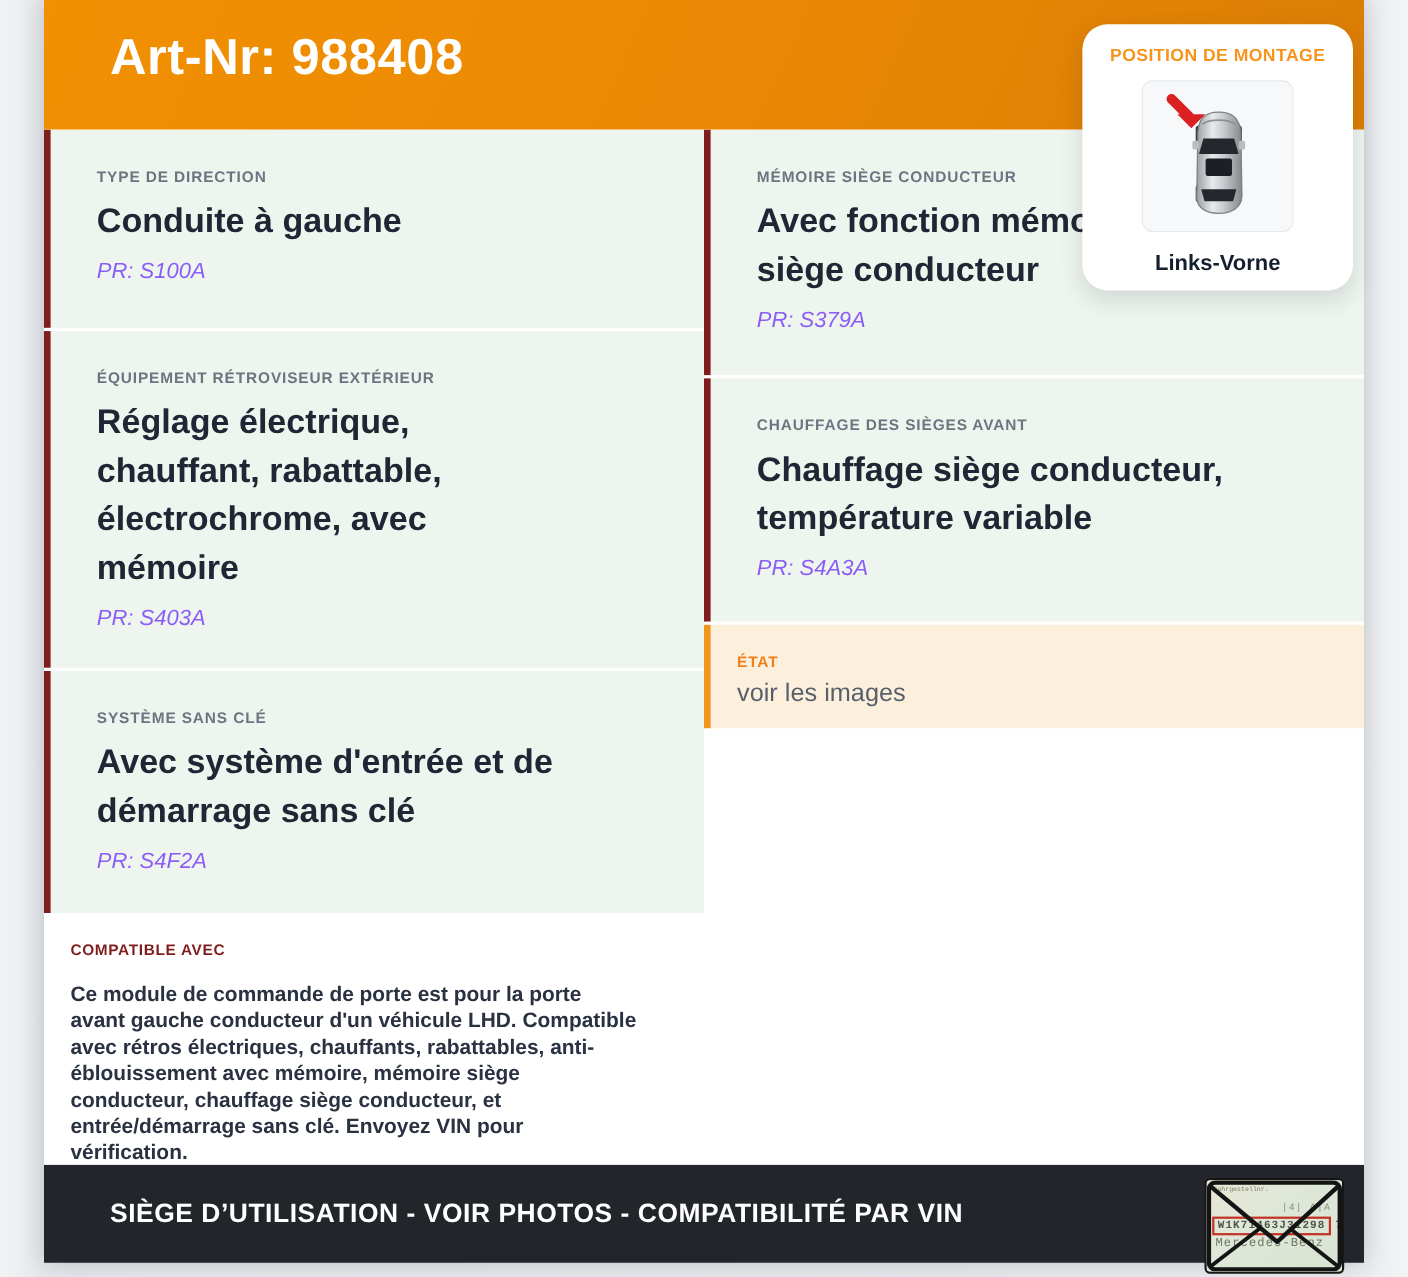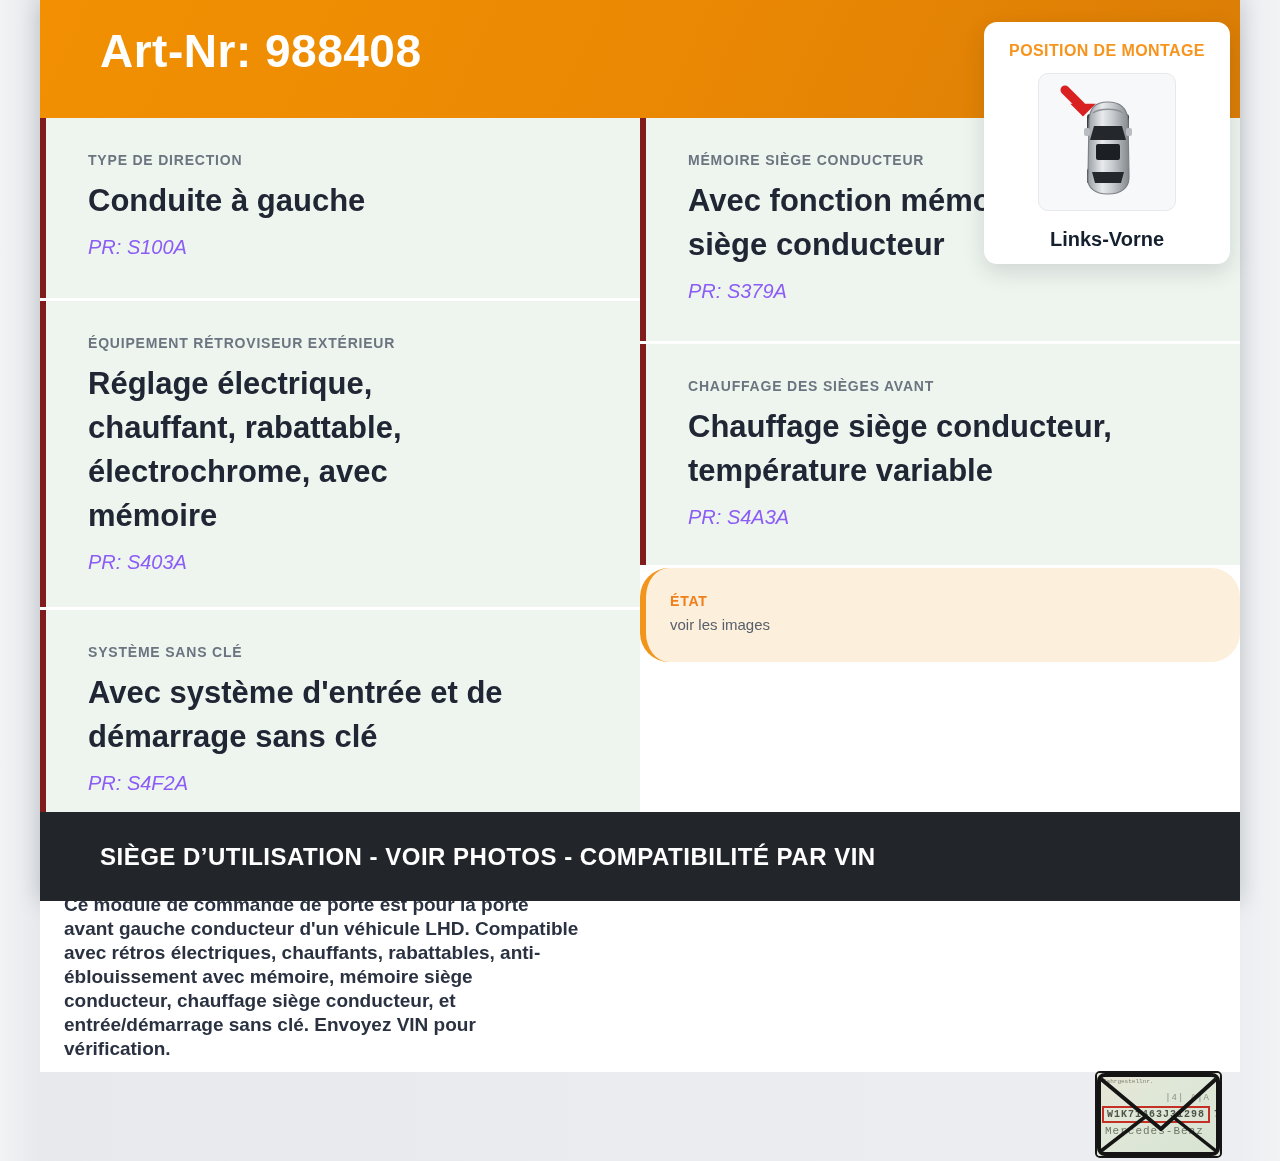--- a/index.html
+++ b/index.html
@@ -3,21 +3,21 @@
 <meta charset="utf-8">
 <style>
   * { margin:0; padding:0; box-sizing:border-box; }
   html,body { width:1280px; height:1161px; }
   body {
     font-family:"Liberation Sans","DejaVu Sans",sans-serif;
     background:linear-gradient(to right,#f2f3f5 0%,#e7e9ed 3%,#eceef1 97%,#f2f3f5 100%);
     position:relative; overflow:hidden;
   }
   .page {
-    position:absolute; left:40px; top:0; width:1200px; height:901px;
+    position:absolute; left:40px; top:0; width:1200px; height:1148px;
     background:#ffffff;
     box-shadow:0 0 22px rgba(25,30,38,.22);
   }
   
   .header {
     height:118px;
     background:linear-gradient(115deg,#f29002 0%,#ea8804 55%,#db7d06 100%);
     padding:24px 0 0 60px;
   }
   .header h1 {
@@ -39,36 +39,36 @@
   .spec-value {
     font-size:31px; font-weight:700; color:#202633; line-height:44px;
     white-space:pre-line; margin-bottom:13px;
   }
   .spec-pr { font-size:20px; color:#8b5cf6;font-style:italic; }
   .h180{height:180px;} .h306{height:306px;} .h220{height:220px;}
   .h223{height:223px;} .h221{height:221px;}
   
   .etat {
     height:94px; background:#fcefdb; border-left:6px solid #f2951d;
-    padding:25px 20px 0 24px; overflow:hidden;border-radius:29px;
+    padding:25px 20px 0 24px; overflow:hidden;
   }
   .etat-label { font-size:14px; font-weight:800; color:#ef7f1b; letter-spacing:.8px; margin-bottom:7px; }
-  .etat-text { font-size:15px; color:#575f6b; }
+  .etat-text { font-size:23px; color:#575f6b; }
   .filler { flex:1; background:#fff; }
   
   .compatible { height:239px; background:#fff; padding:22px 30px 0 24px; overflow:hidden; }
-  .compatible-label { font-size:14px; font-weight:700; color:#0f172a; letter-spacing:.6px; margin-bottom:9px; }
+  .compatible-label { font-size:14px; font-weight:700; color:#7f1d1d; letter-spacing:.6px; margin-bottom:9px; }
   .compatible-text {
     font-size:19px; font-weight:600; color:#2a3140; line-height:24px;
     white-space:pre-line; max-width:578px;margin-top:22px;
   }
   
   .position-card {
     position:absolute; left:944px; top:22px; width:246px; height:242px;
-    background:#ffffff; border-radius:13px; z-index:5;
+    background:#ffffff; border-radius:23px; z-index:5;
     box-shadow:0 8px 22px rgba(30,35,45,.14);
     text-align:center; padding-top:20px;
   }
   .position-title { font-size:16px; font-weight:800; color:#f7941d; letter-spacing:.4px; }
   .car-box {
     width:138px; height:138px; margin:13px auto 0;
     background:#f7f8fa; border:1px solid #e7e9ec; border-radius:10px;
     display:flex; align-items:center; justify-content:center;
   }
   .position-caption { font-size:20px; font-weight:700; color:#15202e; margin-top:17px; }

